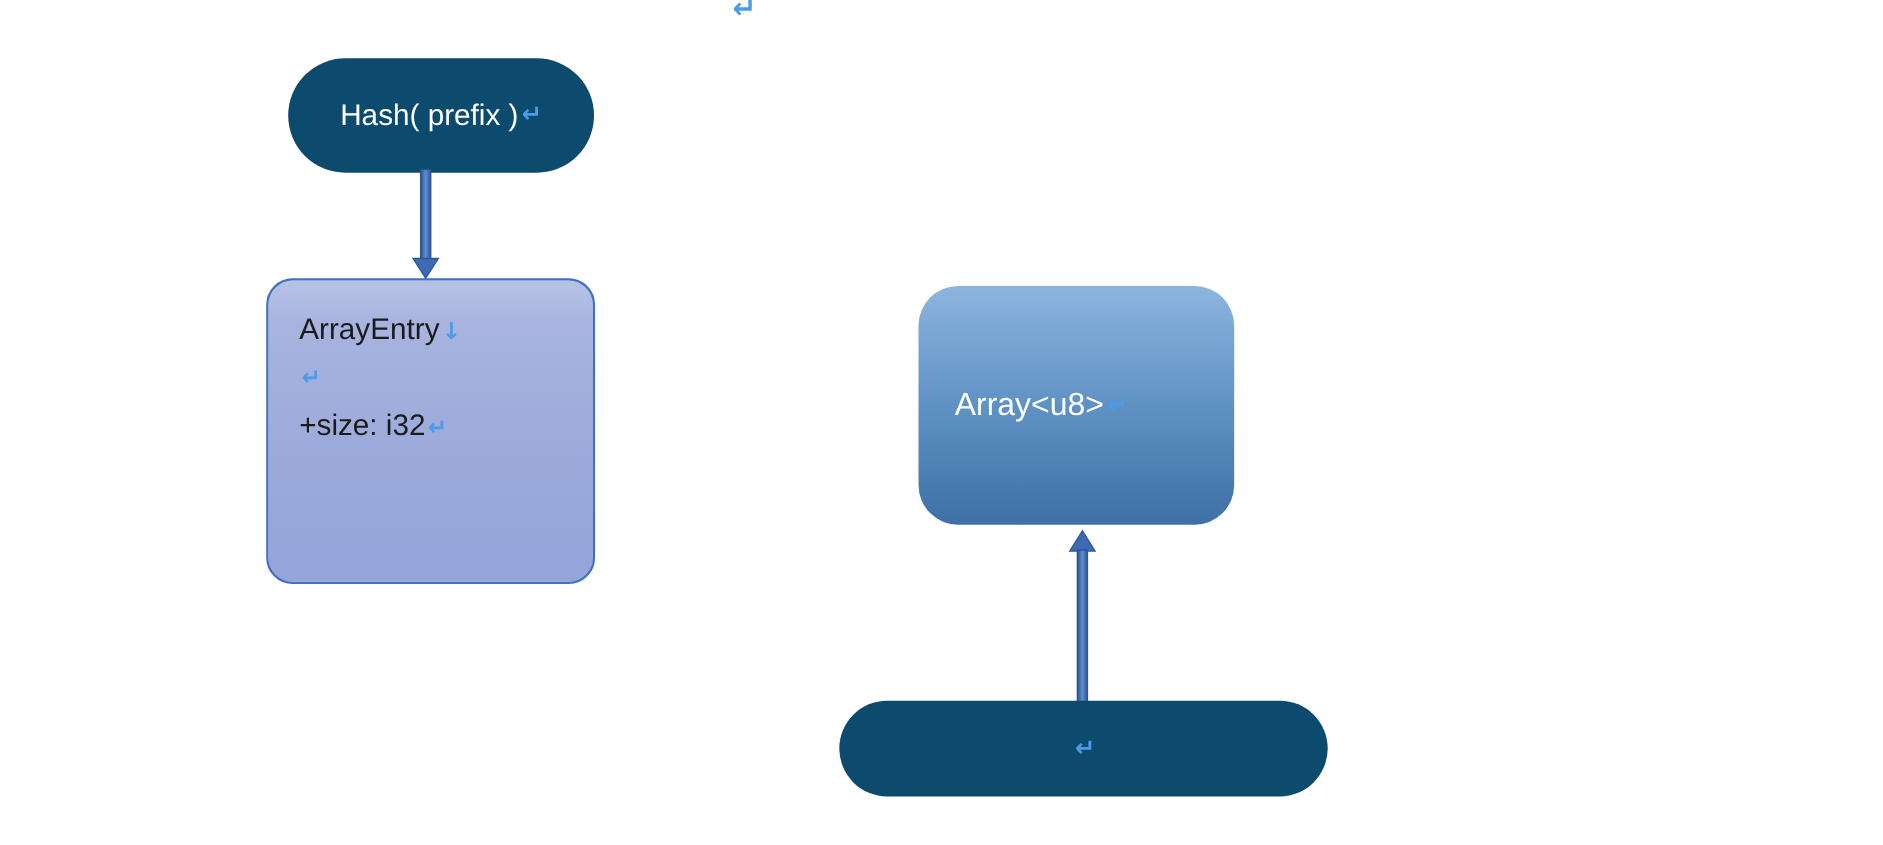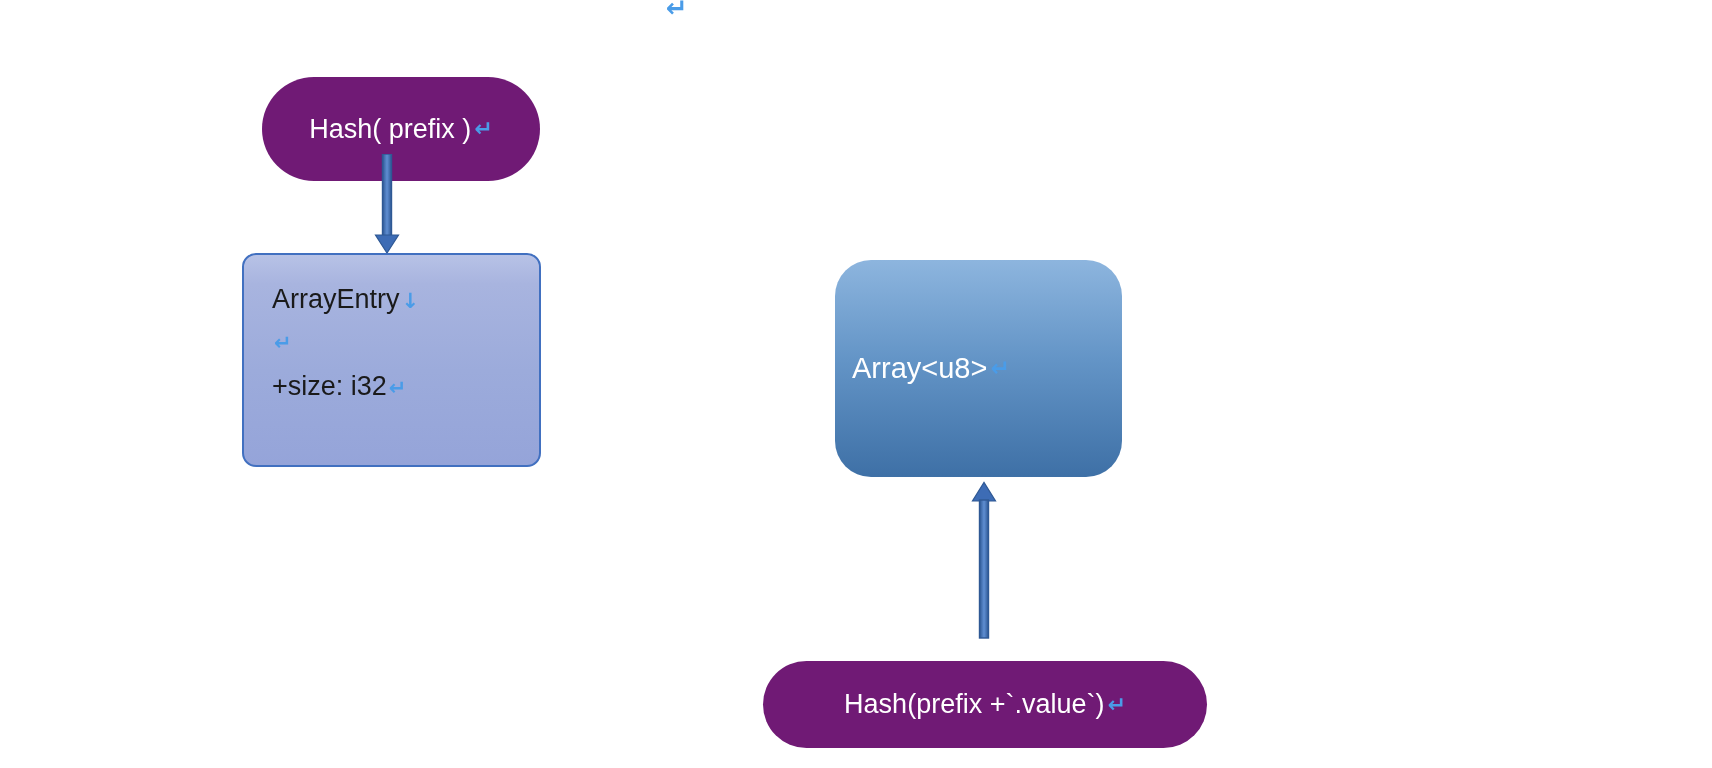--- a/index.html
+++ b/index.html
@@ -31,48 +31,47 @@
     left: 716px; top: 22px;
     font-size: 31px;
     color: #1b1b1b;
     white-space: nowrap;
   }
   .title-row .mark { font-size: 25px; margin-left: 2px; }
 
   
   .pill {
     position: absolute;
-    background: #701a75;
+    background: #0c4a6e;
     display: flex;
     align-items: center;
     justify-content: center;
     color: #ffffff;
     white-space: nowrap;
-    margin-top: 24px;
   }
   .pill .mark { font-size: 22px; margin-left: 3px; }
   .pill-1 {
     left: 262px; top: 53px;
     width: 278px; height: 104px;
     border-radius: 52px;
     font-size: 27px;
   }
   .pill-2 {
     left: 763px; top: 637px;
     width: 444px; height: 87px;
     border-radius: 44px;
     font-size: 27px;
   }
 
   
   .class-box {
     position: absolute;
     left: 242px; top: 253px;
-    width: 299px; height: 214px;
-    border-radius: 14px;
+    width: 299px; height: 278px;
+    border-radius: 24px;
     border: 2.5px solid #4170c0;
     box-sizing: border-box;
     background: linear-gradient(180deg, #b7c2e6 0%, #a8b4df 14%, #9cabdb 55%, #95a4d9 100%);
     font-size: 27px;
     color: #1a1a1a;
   }
   .ae-line { position: absolute; left: 28px; white-space: nowrap; line-height: 1.17; }
   .ae-title-line { top: 29px; }
   .ae-title-line .mark { margin-left: 10px; font-size: 24px; }
   .ae-empty { top: 71px; }
@@ -84,21 +83,21 @@
   
   .blue-box {
     position: absolute;
     left: 835px; top: 260px;
     width: 287px; height: 217px;
     border-radius: 36px;
     background: linear-gradient(180deg, #8db5de 0%, #6495c7 45%, #3e70a6 100%);
     display: flex;
     align-items: center;
     box-sizing: border-box;
-    padding-left: 17px;
+    padding-left: 33px;
     color: #ffffff;
     font-size: 29px;
     white-space: nowrap;
   }
   .blue-box .mark { font-size: 23px; margin-left: 3px; }
 
   
   .arrow { position: absolute; }
   .arrow-down { left: 369px; top: 154px; }
   .arrow-up { left: 966px; top: 481px; }
@@ -151,17 +150,16 @@
         <stop offset="0" stop-color="#2e5894"></stop>
         <stop offset="0.5" stop-color="#5f8ed2"></stop>
         <stop offset="1" stop-color="#2e5894"></stop>
       </linearGradient>
     </defs>
     <polygon points="6.5,20 29.5,20 18,1.5" fill="#3d6cb5" stroke="#2e5894" stroke-width="1.2"></polygon>
     <rect x="13.5" y="19" width="9" height="138" fill="url(#shaft-grad-2)" stroke="#2e5894" stroke-width="1.4"></rect>
   </svg>
 
   <div class="pill pill-2">
-    <span>Hash(prefix +`.value`)</span>
       <span class="mark">↵</span>
   </div>
 
 </div>
 
 </body></html>

